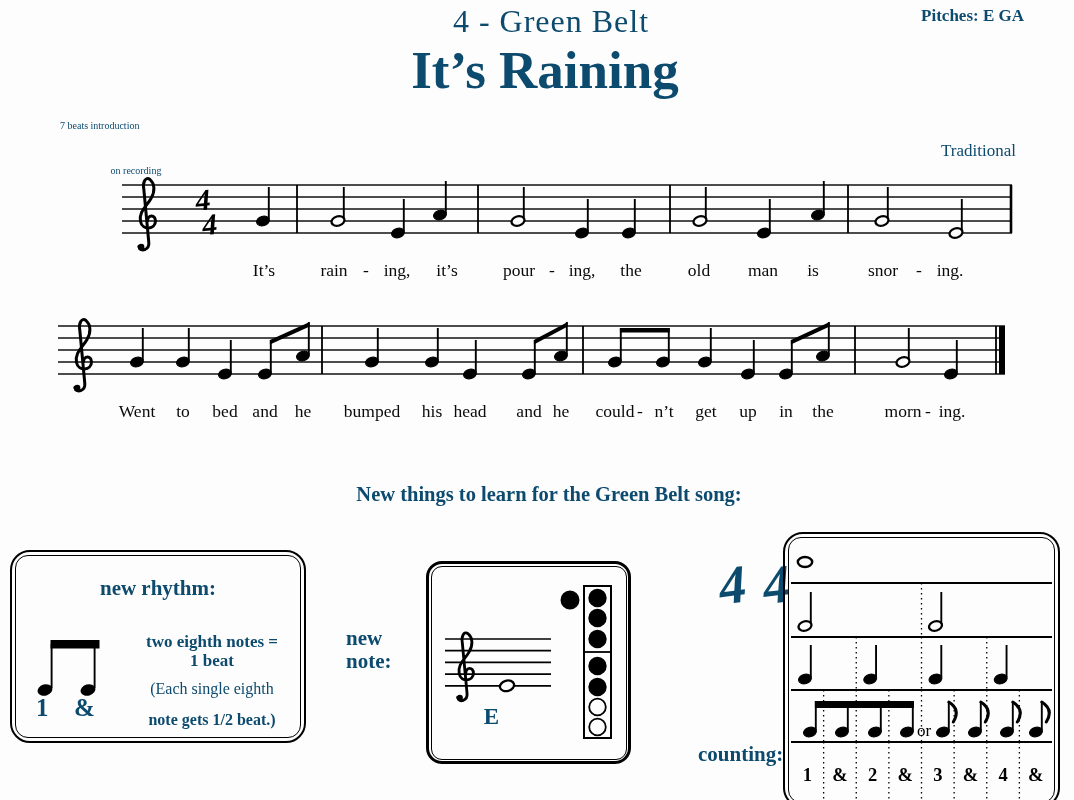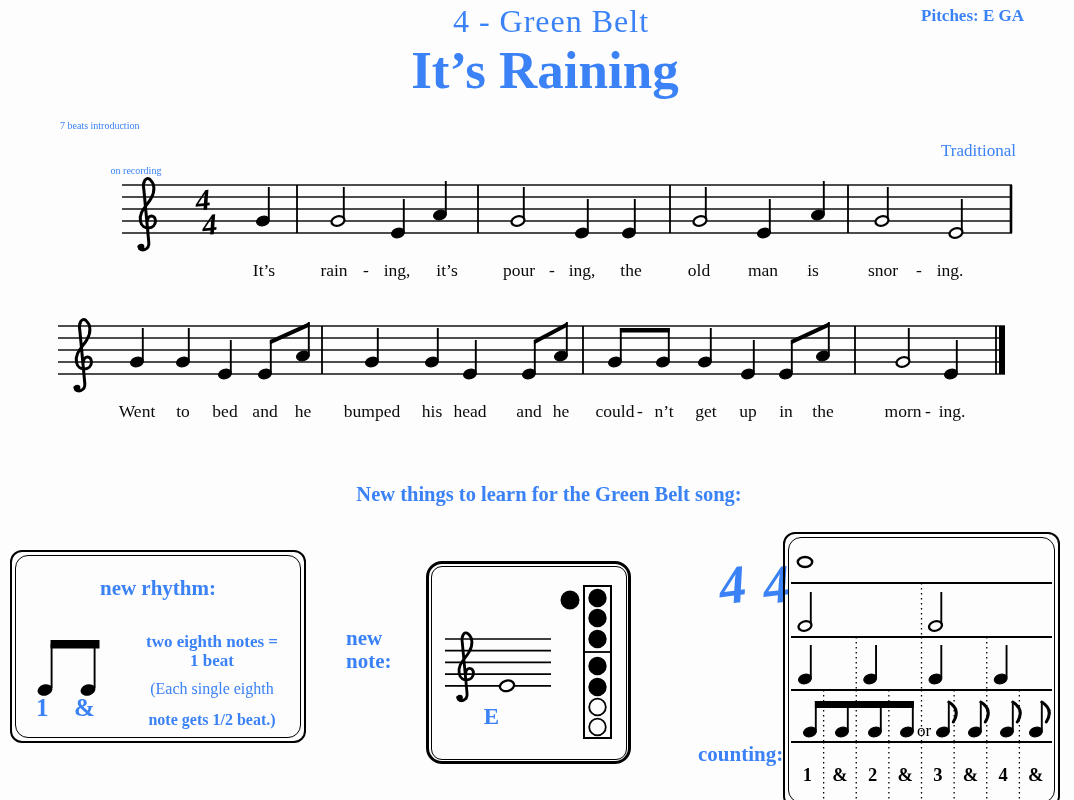--- a/index.html
+++ b/index.html
@@ -1,29 +1,29 @@
 <!DOCTYPE html>
 <html><head>
 <meta charset="utf-8">
 <style>
   html,body{margin:0;padding:0;background:#e8e8e8;}
   .page{position:relative;width:1074px;height:800px;background:#fdfdfd;overflow:hidden;
-        font-family:"Liberation Serif","DejaVu Serif",serif;color:#3b82f6;}
+        font-family:"Liberation Serif","DejaVu Serif",serif;color:#0c4a6e;}
   .abs{position:absolute;}
   .center{left:0;right:0;text-align:center;}
   .belt-line{top:3px;font-size:32px;letter-spacing:1px;transform:translateX(14px);}
   .main-title{top:40px;font-size:53px;font-weight:bold;transform:translateX(8px);letter-spacing:0px;}
   .pitches{top:6px;right:50px;font-size:17px;font-weight:bold;}
   .intro-note{left:60px;top:117px;width:152px;font-size:10px;line-height:18px;}
   .intro-note .l2{text-align:center;margin-top:27px;}
   .traditional{top:141px;right:58px;font-size:17px;}
   .learn-heading{top:483px;font-size:20.5px;font-weight:bold;transform:translateX(12px);}
   svg{display:block;}
   
-  .dbox{position:absolute;border:2.5px solid #000;border-radius:12px;}
+  .dbox{position:absolute;border:2.5px solid #000;border-radius:20px;}
   .dbox .inner{position:absolute;inset:3px;border:1.5px solid #000;border-radius:13px;}
   .rhythm-box{left:10px;top:550px;width:292px;height:189px;}
   .rhythm-title{top:24px;left:0;right:0;text-align:center;font-size:21px;font-weight:bold;}
   .rhythm-text{left:112px;top:80px;width:176px;text-align:center;}
   .rhythm-text .bold{font-size:17px;font-weight:bold;line-height:19px;}
   .rhythm-text .note{font-size:16px;line-height:19px;margin-top:9px;}
   .count-1{left:24px;top:142px;font-size:25px;font-weight:bold;}
   .count-amp{left:62px;top:142px;font-size:25px;font-weight:bold;}
   .newnote-label{left:346px;top:627px;font-size:21px;font-weight:bold;line-height:23px;}
   .newnote-box{left:426px;top:561px;width:199px;height:197px;border:3.5px solid #000;border-radius:16px;}

